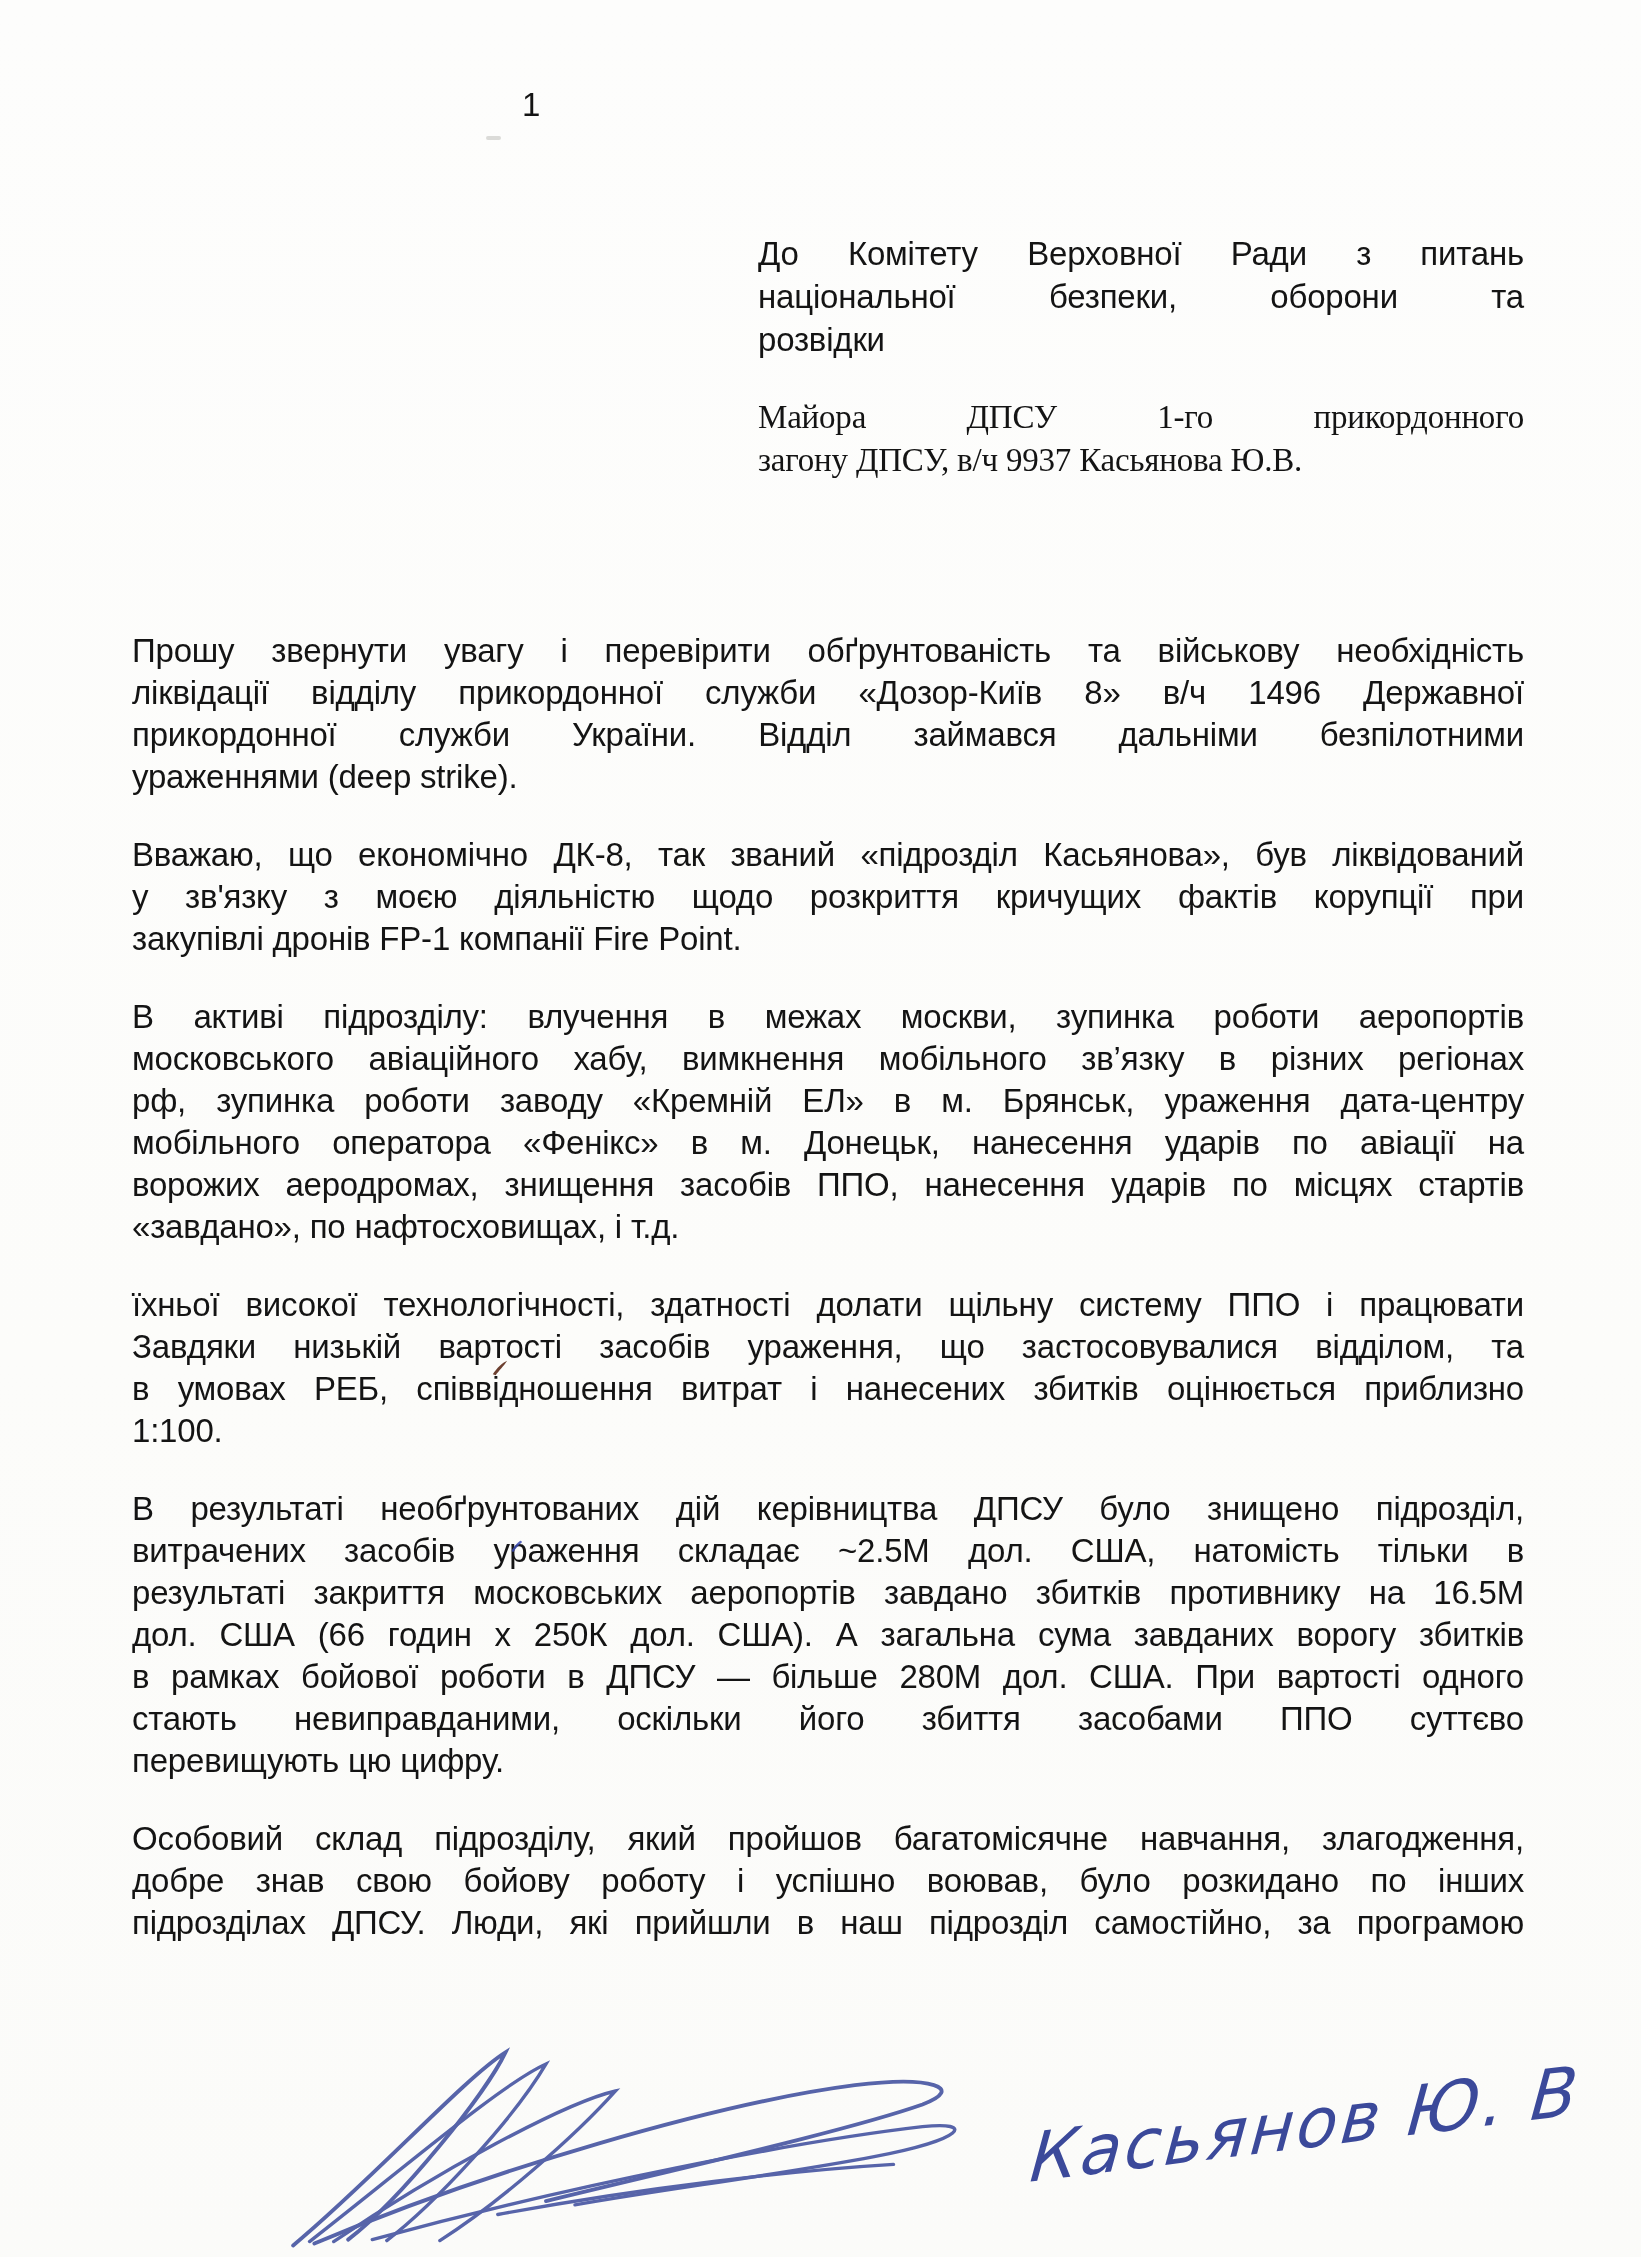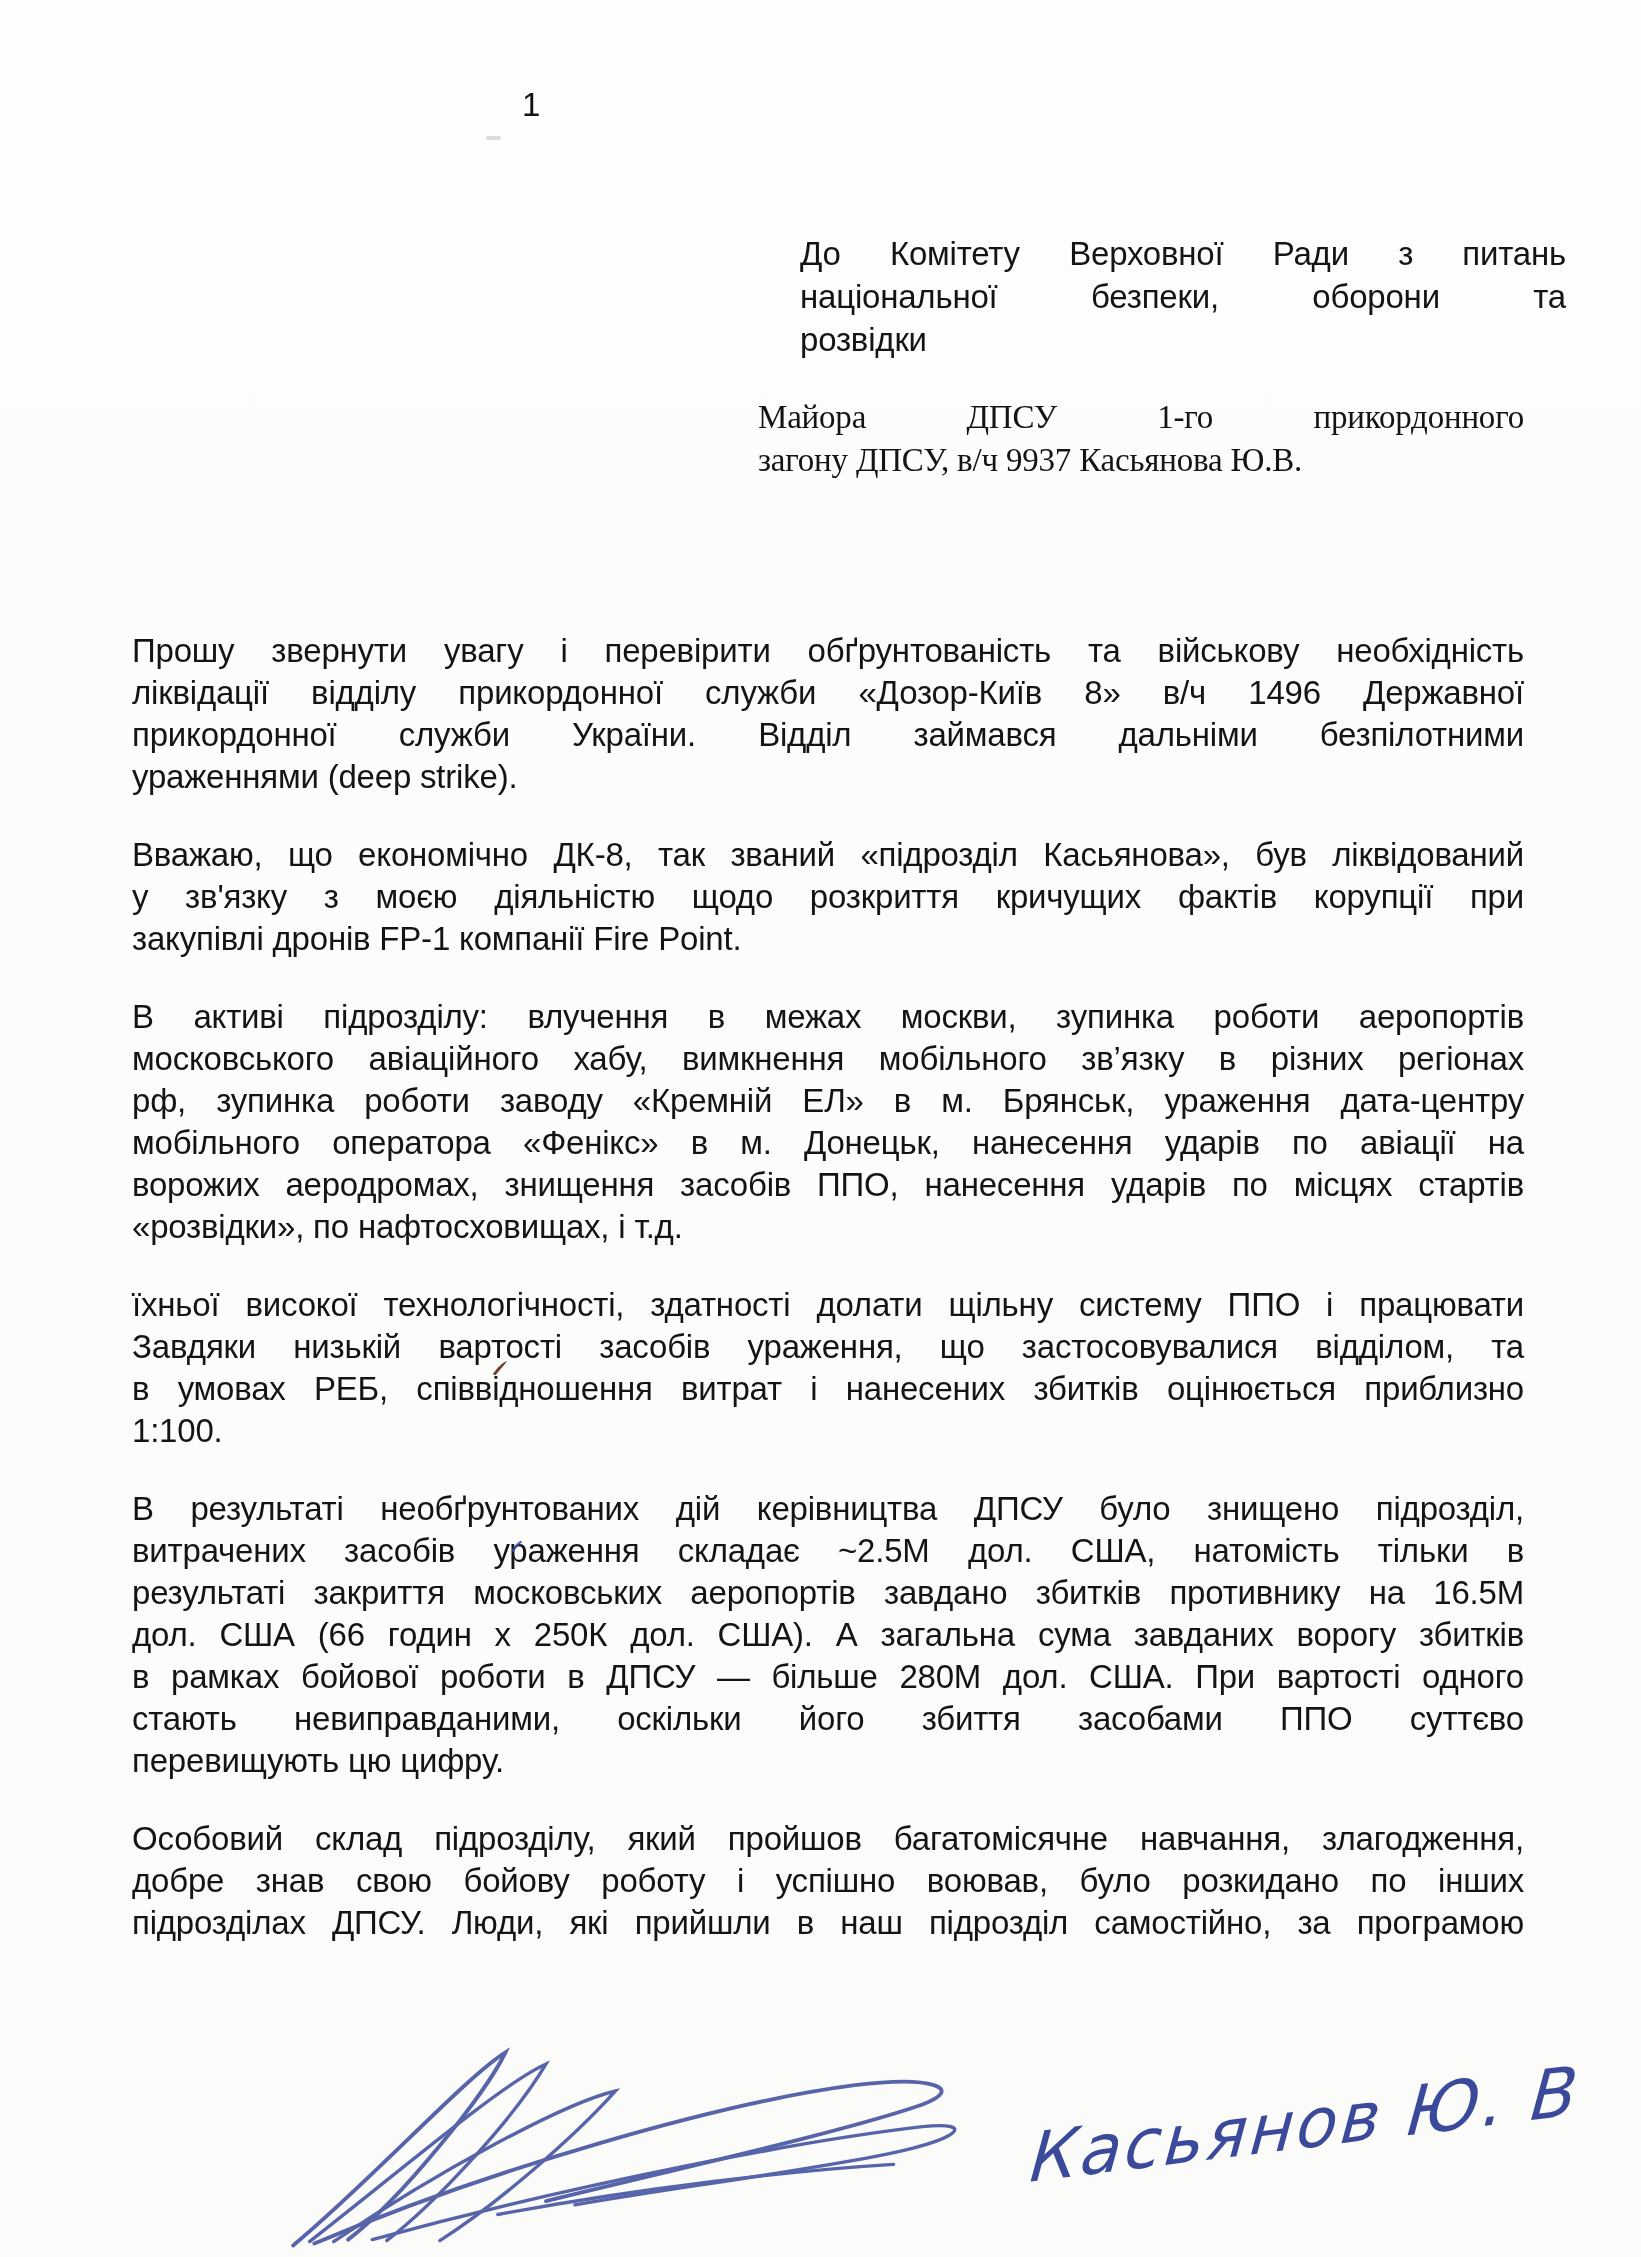--- a/index.html
+++ b/index.html
@@ -10,21 +10,21 @@
     background:linear-gradient(180deg,#fdfdfc 0%, #fcfcfa 60%, #fbfbf9 100%);
     overflow:hidden;
     font-family:"Liberation Sans", sans-serif;
     color:#141414;
   }
   .pagenum{
     position:absolute;left:522px;top:85px;
     font-size:33px;line-height:39px;
   }
   .addr{position:absolute;left:758px;width:766px;}
-  #recipient{top:232px;margin-left:42px;}
+  #recipient{top:232px;}
   #sender{top:396px;font-family:Liberation Serif, serif;}
   .addr .ln{font-size:33px;line-height:43px;}
   .bodytext{position:absolute;left:132px;top:630px;width:1392px;}
   .para{margin:0 0 36px 0;}
   .ln{
     font-size:33px;line-height:42px;
     letter-spacing:-0.2px;
     text-align:justify;
     text-align-last:justify;
     white-space:normal;
@@ -79,21 +79,21 @@
       <div class="ln">у зв'язку з моєю діяльністю щодо розкриття кричущих фактів корупції при</div>
       <div class="ln last">закупівлі дронів FP-1 компанії Fire Point.</div>
     </div>
 
     <div class="para">
       <div class="ln">В активі підрозділу: влучення в межах москви, зупинка роботи аеропортів</div>
       <div class="ln">московського авіаційного хабу, вимкнення мобільного зв’язку в різних регіонах</div>
       <div class="ln">рф, зупинка роботи заводу «Кремній ЕЛ» в м. Брянськ, ураження дата-центру</div>
       <div class="ln">мобільного оператора «Фенікс» в м. Донецьк, нанесення ударів по авіації на</div>
       <div class="ln">ворожих аеродромах, знищення засобів ППО, нанесення ударів по місцях стартів</div>
-      <div class="ln last">«розвідки», по нафтосховищах, і т.д.</div>
+      <div class="ln last">«завдано», по нафтосховищах, і т.д.</div>
     </div>
 
     <div class="para">
       <div class="ln">їхньої високої технологічності, здатності долати щільну систему ППО і працювати</div>
       <div class="ln">Завдяки низькій вартості засобів ураження, що застосовувалися відділом, та</div>
       <div class="ln">в умовах РЕБ, співвідношення витрат і нанесених збитків оцінюється приблизно</div>
       <div class="ln last">1:100.</div>
     </div>
 
     <div class="para">

